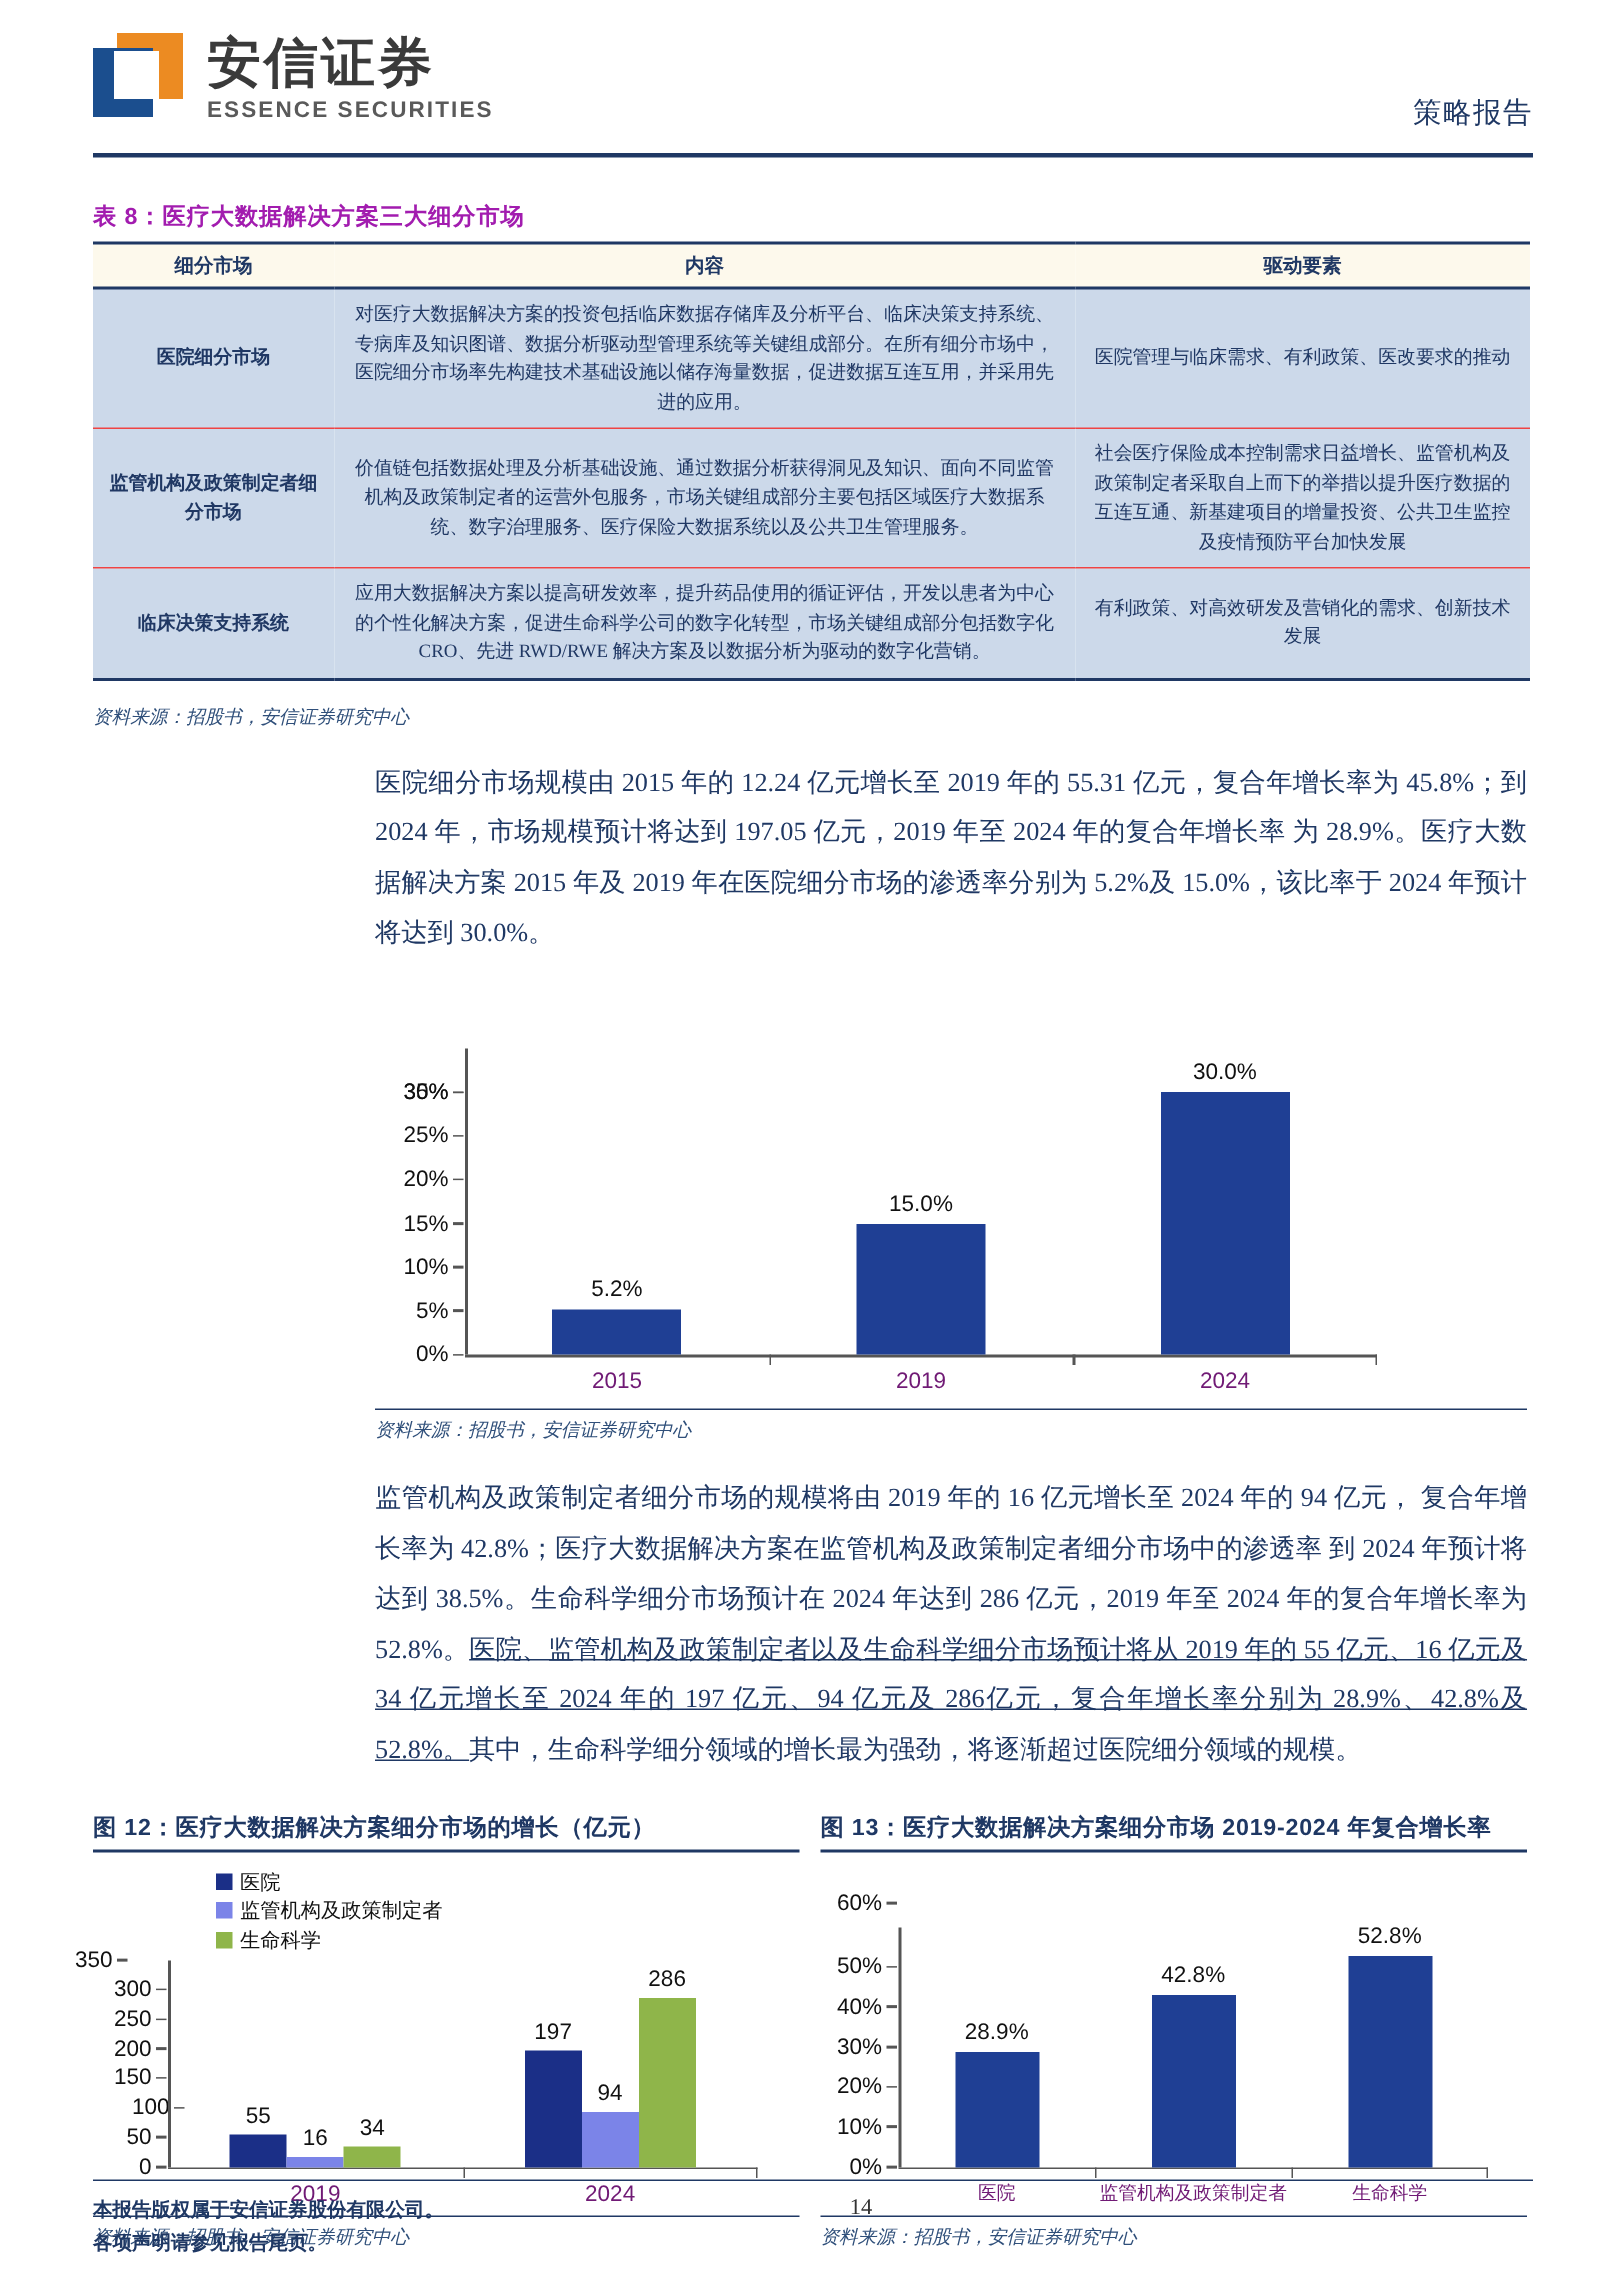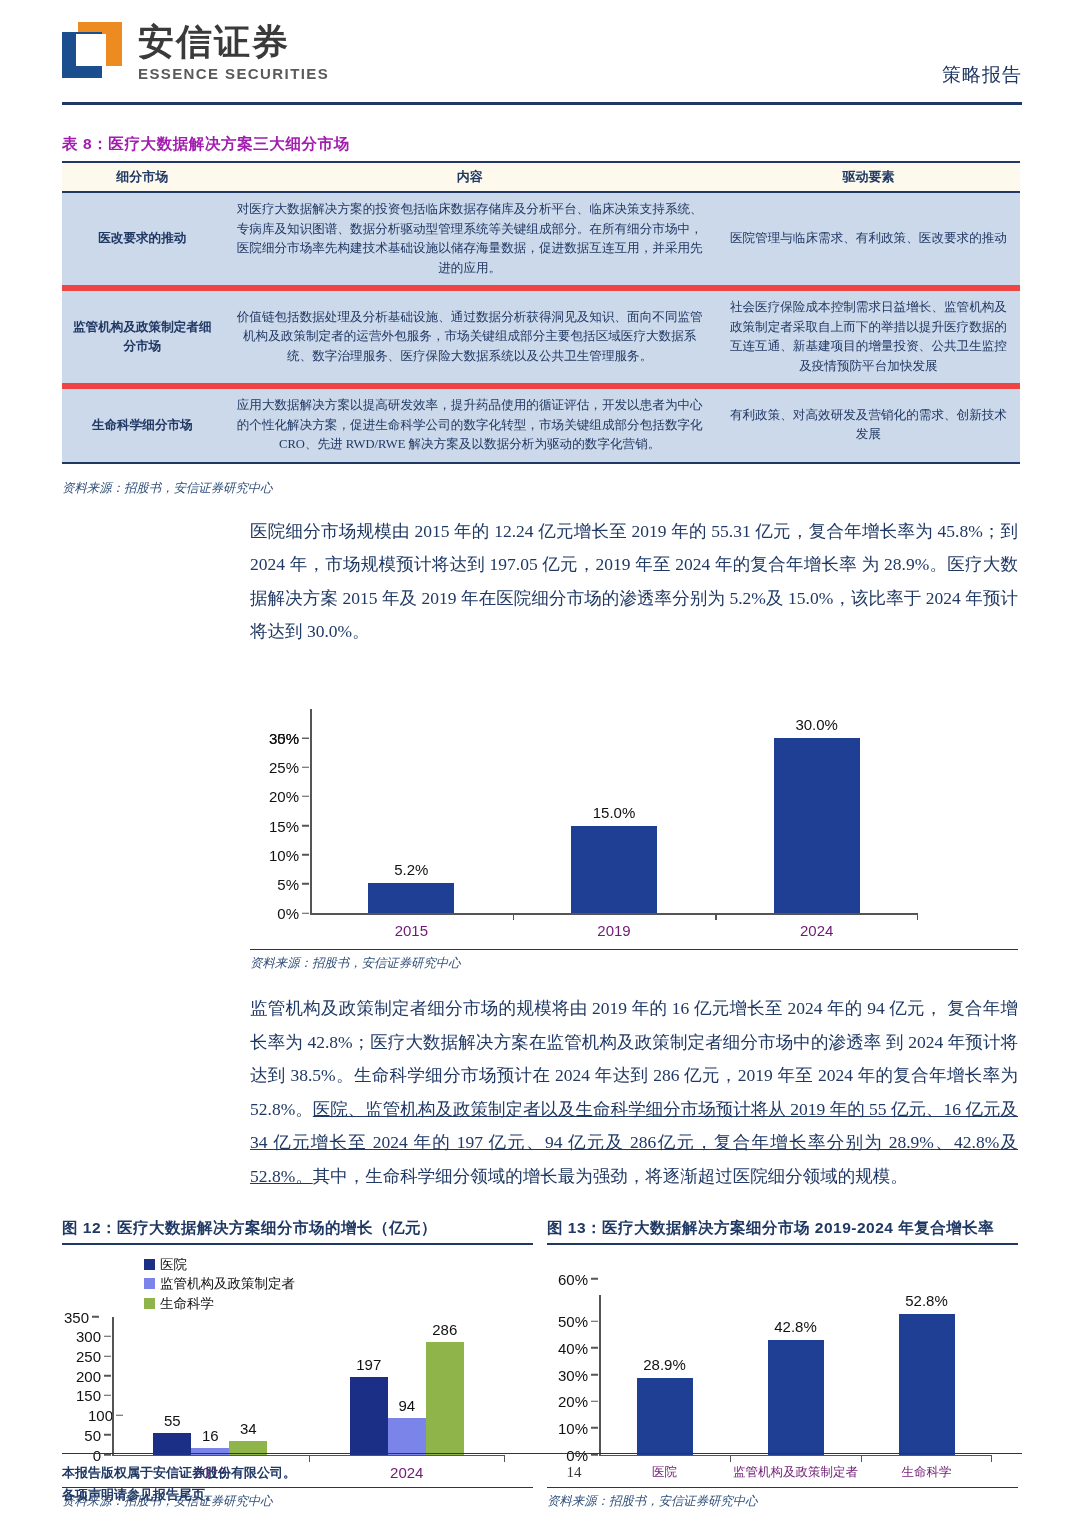--- a/index.html
+++ b/index.html
@@ -31,21 +31,21 @@
   table.data{
     margin:6px 0 16px 62px;width:958px;border-collapse:collapse;
     font-family:Liberation Serif, serif;font-size:12.6px;color:#203864;
   }
   table.data thead th{
     background:#fdf9ec;
     border-top:2px solid #1f3864;border-bottom:2px solid #1f3864;
     font-weight:bold;padding:5px 4px;font-size:13px;color:#1f3864;text-align:center;
   }
   table.data td{
-    background:#ccd9ea;border-bottom:6px solid #ef4444;
+    background:#ccd9ea;border-bottom:1px solid #ef4444;
     padding:7px 9px;vertical-align:middle;line-height:1.55;
   }
   table.data tbody tr:last-child td{border-bottom:2px solid #1f3864;}
   td.c-name{width:150px;text-align:center;font-weight:bold;}
   td.c-content{width:500px;text-align:center;}
   td.c-driver{width:300px;text-align:center;}
   .src{margin:7px 0 0 62px;font-family:"Liberation Serif",serif;font-style:italic;font-size:12.4px;color:#2f4f7a;}
 
   
   .para{
@@ -118,31 +118,31 @@
   <table class="data">
     <thead>
       <tr>
         <th>细分市场</th>
         <th>内容</th>
         <th>驱动要素</th>
       </tr>
     </thead>
     <tbody>
       <tr>
-        <td class="c-name">医改要求的推动</td>
+        <td class="c-name">医院细分市场</td>
         <td class="c-content">对医疗大数据解决方案的投资包括临床数据存储库及分析平台、临床决策支持系统、专病库及知识图谱、数据分析驱动型管理系统等关键组成部分。在所有细分市场中，医院细分市场率先构建技术基础设施以储存海量数据，促进数据互连互用，并采用先进的应用。</td>
         <td class="c-driver">医院管理与临床需求、有利政策、医改要求的推动</td>
       </tr>
       <tr>
         <td class="c-name">监管机构及政策制定者细分市场</td>
         <td class="c-content">价值链包括数据处理及分析基础设施、通过数据分析获得洞见及知识、面向不同监管机构及政策制定者的运营外包服务，市场关键组成部分主要包括区域医疗大数据系统、数字治理服务、医疗保险大数据系统以及公共卫生管理服务。</td>
         <td class="c-driver">社会医疗保险成本控制需求日益增长、监管机构及政策制定者采取自上而下的举措以提升医疗数据的互连互通、新基建项目的增量投资、公共卫生监控及疫情预防平台加快发展</td>
       </tr>
       <tr>
-        <td class="c-name">生命科学细分市场</td>
+        <td class="c-name">临床决策支持系统</td>
         <td class="c-content">应用大数据解决方案以提高研发效率，提升药品使用的循证评估，开发以患者为中心的个性化解决方案，促进生命科学公司的数字化转型，市场关键组成部分包括数字化 CRO、先进 RWD/RWE 解决方案及以数据分析为驱动的数字化营销。</td>
         <td class="c-driver">有利政策、对高效研发及营销化的需求、创新技术发展</td>
       </tr>
     </tbody>
   </table>
   <div class="src">资料来源：招股书，安信证券研究中心</div>
 
   <div class="para">
     <span>医院细分市场规模由 2015 年的 12.24 亿元增长至 2019 年的 55.31 亿元，复合年增长率为</span>
     <span>45.8%；到 2024 年，市场规模预计将达到 197.05 亿元，2019 年至 2024 年的复合年增长率</span>
@@ -192,21 +192,21 @@
       <div class="fig-title">图 12：医疗大数据解决方案细分市场的增长（亿元）</div>
       <div class="chartbox">
         <div class="chart" id="chart12">
             <div class="ytick" style="top: 200px; right: 432px;">0<span class="tmark"></span></div>
             <div class="ytick" style="top: 180.286px; right: 432px;">50<span class="tmark"></span></div>
             <div class="ytick" style="top: 160.571px; right: 420px;">100<span class="tmark"></span></div>
             <div class="ytick" style="top: 140.857px; right: 432px;">150<span class="tmark"></span></div>
             <div class="ytick" style="top: 121.143px; right: 432px;">200<span class="tmark"></span></div>
             <div class="ytick" style="top: 101.429px; right: 432px;">250<span class="tmark"></span></div>
             <div class="ytick" style="top: 81.7143px; right: 432px;">300<span class="tmark"></span></div>
-            <div class="ytick" style="top: 62px; right: 444px;">350<span class="tmark"></span></div>
+            <div class="ytick" style="top: 62px; right: 458px;">350<span class="tmark"></span></div>
             <div class="axis-v" style="left: 50px; top: 62px; height: 138px;"></div>
             <div class="axis-h" style="left: 50px; top: 200px; width: 393px;"></div>
             <div class="bar" style="left: 91.25px; width: 38px; height: 21.6857px; bottom: 30px; background: rgb(27, 47, 135);"></div>
             <div class="bar-label" style="left: 110.25px; top: 157.314px;">55</div>
             <div class="bar" style="left: 129.25px; width: 38px; height: 6.30857px; bottom: 30px; background: rgb(123, 132, 232);"></div>
             <div class="bar-label" style="left: 148.25px; top: 172.691px;">16</div>
             <div class="bar" style="left: 167.25px; width: 38px; height: 13.4057px; bottom: 30px; background: rgb(143, 181, 74);"></div>
             <div class="bar-label" style="left: 186.25px; top: 165.594px;">34</div>
             <div class="xcat" style="left: 148.25px; top: 209px;">2019</div>
             <div class="bar" style="left: 287.75px; width: 38px; height: 77.6743px; bottom: 30px; background: rgb(27, 47, 135);"></div>

